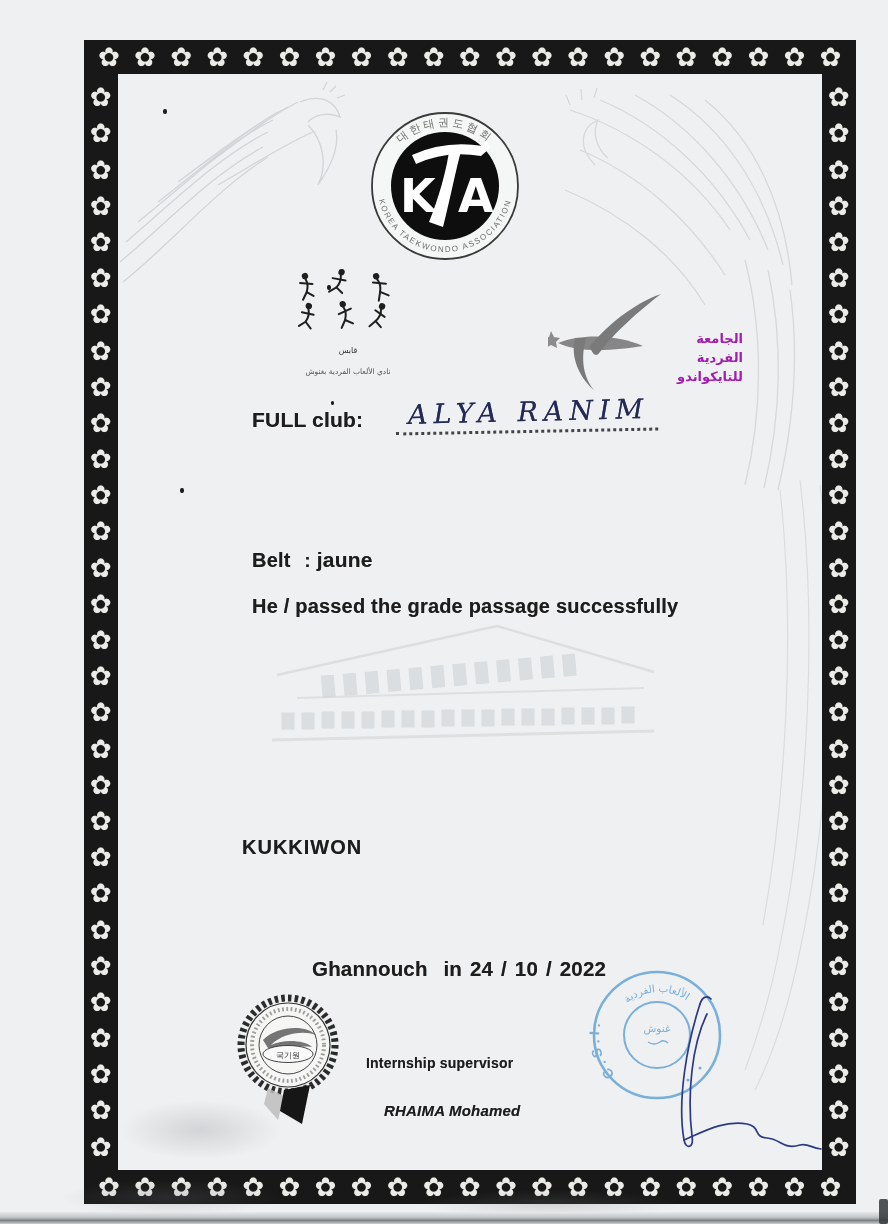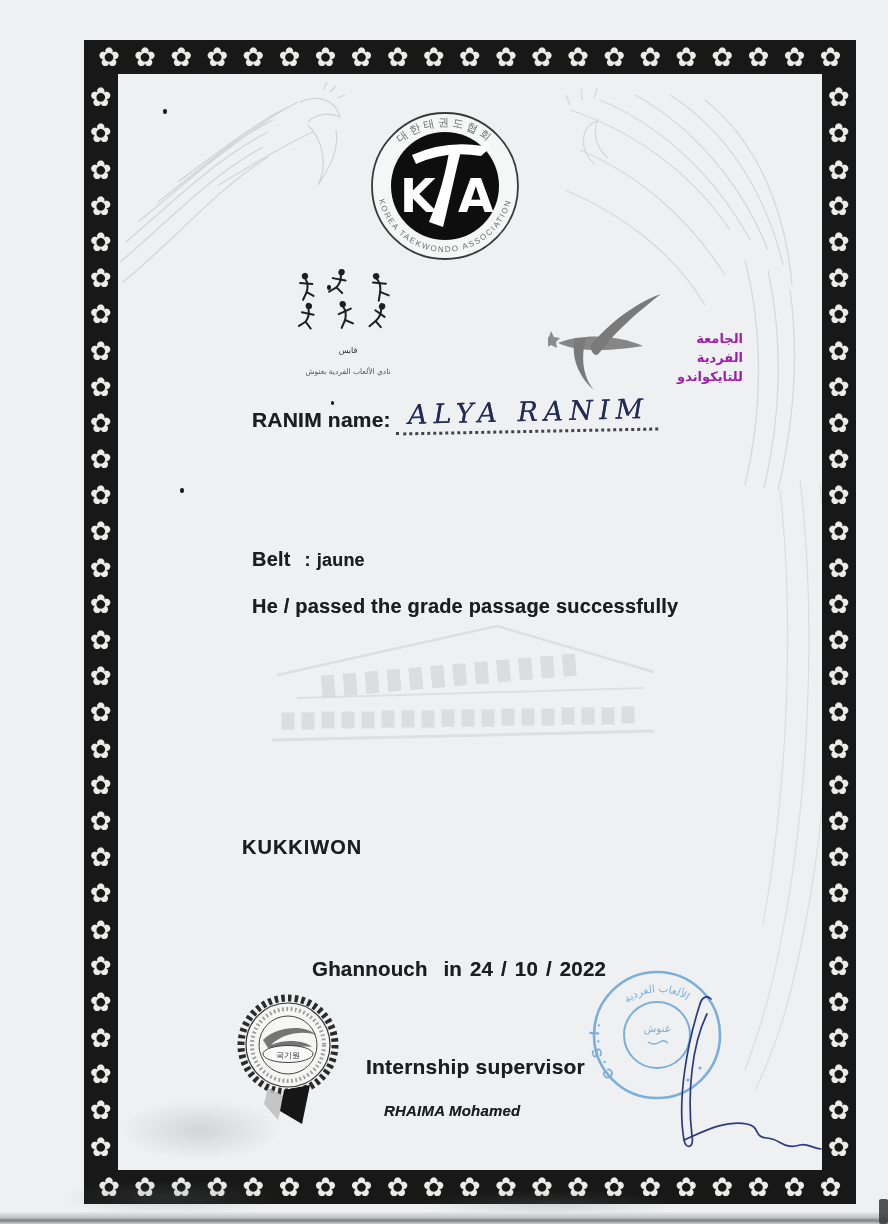--- a/index.html
+++ b/index.html
@@ -298,36 +298,36 @@
       </g>
     </svg>
     <div class="arabic" style="position:absolute;left:90px;top:42px;width:105px;text-align:right;
                 font-size:13px;font-weight:700;color:#a21caf;line-height:1.45;">
       <div>الجامعة</div>
       <div>الفردية</div>
       <div>للتايكواندو</div>
     </div>
   </div>
 
-  <div class="abs line" style="left:252px;top:408px;font-size:21px;">RANIM name:</div>
+  <div class="abs line" style="left:252px;top:408px;font-size:21px;">FULL club:</div>
   <div class="abs dotline" style="left:396px;top:404px;width:262px;height:26px;"></div>
   <div class="abs handwriting" style="left:408px;top:396px;">ALYA RANIM</div>
 
 
   <div class="abs" style="left:252px;top:548px;">
-    <span class="line" style="font-size:20px;">Belt</span><span class="line" style="font-size:18px;margin-left:14px;">:</span><span class="line" style="font-size:18px;font-weight:600;margin-left:6px;">jaune</span>
+    <span class="line" style="font-size:20px;">Belt</span><span class="line" style="font-size:18px;margin-left:14px;">:</span><span class="line" style="font-size:21px;font-weight:600;margin-left:6px;">jaune</span>
   </div>
 
   <div class="abs line" style="left:252px;top:595px;font-size:20px;">He / passed the grade passage successfully</div>
 
   <div class="abs line" style="left:242px;top:836px;font-size:20px;letter-spacing:1px;">KUKKIWON</div>
 
   <div class="abs line" style="left:312px;top:957px;font-size:20.5px;word-spacing:2px;">Ghannouch  in 24 / 10 / 2022</div>
 
-  <div class="abs line" style="left:366px;top:1055px;font-size:21px;">Internship supervisor</div>
+  <div class="abs line" style="left:366px;top:1055px;font-size:14px;">Internship supervisor</div>
   <div class="abs line" style="left:384px;top:1102px;font-size:15px;font-style:italic;">RHAIMA Mohamed</div>
 
   <svg class="abs" style="left:230px;top:990px;" width="120" height="138" viewBox="0 0 120 138">
     <circle cx="58" cy="55" r="47" fill="none" stroke="#2b2b2b" stroke-width="7" stroke-dasharray="3.5 3.2"></circle>
     <circle cx="58" cy="55" r="42" fill="rgba(247,247,246,.8)" stroke="#333" stroke-width="1.2"></circle>
     <circle cx="58" cy="55" r="36" fill="none" stroke="#555" stroke-width="4" stroke-dasharray="1.8 2.5" opacity=".55"></circle>
     <circle cx="58" cy="55" r="29" fill="none" stroke="#444" stroke-width="1"></circle>
     <path d="M33,50 C46,36 76,34 86,45 C72,40 52,44 41,55 C54,49 74,50 82,57 C66,55 46,60 38,58 Z" fill="#5e5e5e" opacity=".85"></path>
     <ellipse cx="58" cy="64" rx="25" ry="8.5" fill="#fafafa" stroke="#444" stroke-width="1"></ellipse>
     <text x="58" y="67.5" text-anchor="middle" font-size="8" fill="#333">국기원</text>

